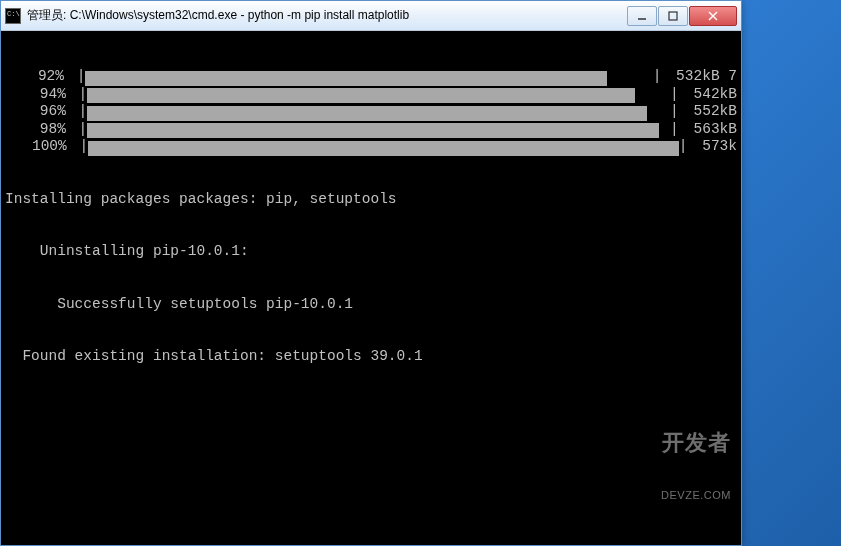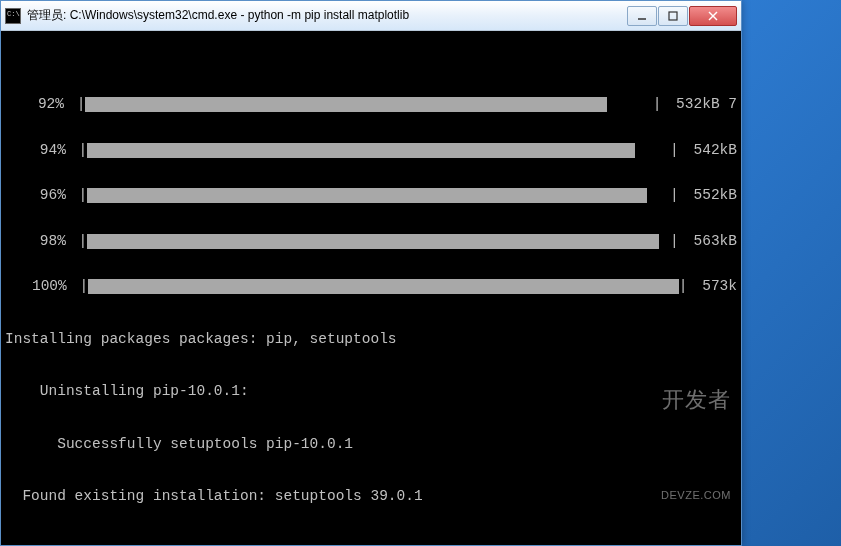--- a/index.html
+++ b/index.html
@@ -86,23 +86,22 @@
       font-size: 14.5px;
       line-height: 17.5px;
       overflow: hidden;
       white-space: pre;
       font-family: "NSimSun", "Consolas", "Courier New", monospace;
       letter-spacing: 0;
       position: relative;
     }
     .progress-row {
       display: flex;
-      align-items: center;
+      align-items: flex-end;
       height: 17.5px;
-      margin-top: 28px;
     }
     .progress-pct {
       width: 78px;
       text-align: right;
       padding-right: 4px;
     }
     .bar-pipe { color: #c0c0c0; }
     .bar-fill {
       display: inline-block;
       height: 15px;
@@ -122,27 +121,26 @@
       position: absolute;
       bottom: 6px;
       right: 10px;
       font-family: Arial, sans-serif;
       color: rgba(200,200,200,0.55);
       text-align: right;
       pointer-events: none;
     }
     .watermark .big {
       font-size: 22px;
-      font-weight: normal;
+      font-weight: bold;
       letter-spacing: 1px;
     }
     .watermark .small {
       font-size: 11px;
       letter-spacing: 0.5px;
-      margin-top: 43px;
     }
   </style>
 </head>
 <body>
 
 <div class="window">
   <div class="titlebar">
     <div class="titlebar-icon"></div>
     <div class="titlebar-text">管理员: C:\Windows\system32\cmd.exe - python  -m pip install matplotlib</div>
     <div class="window-controls">

